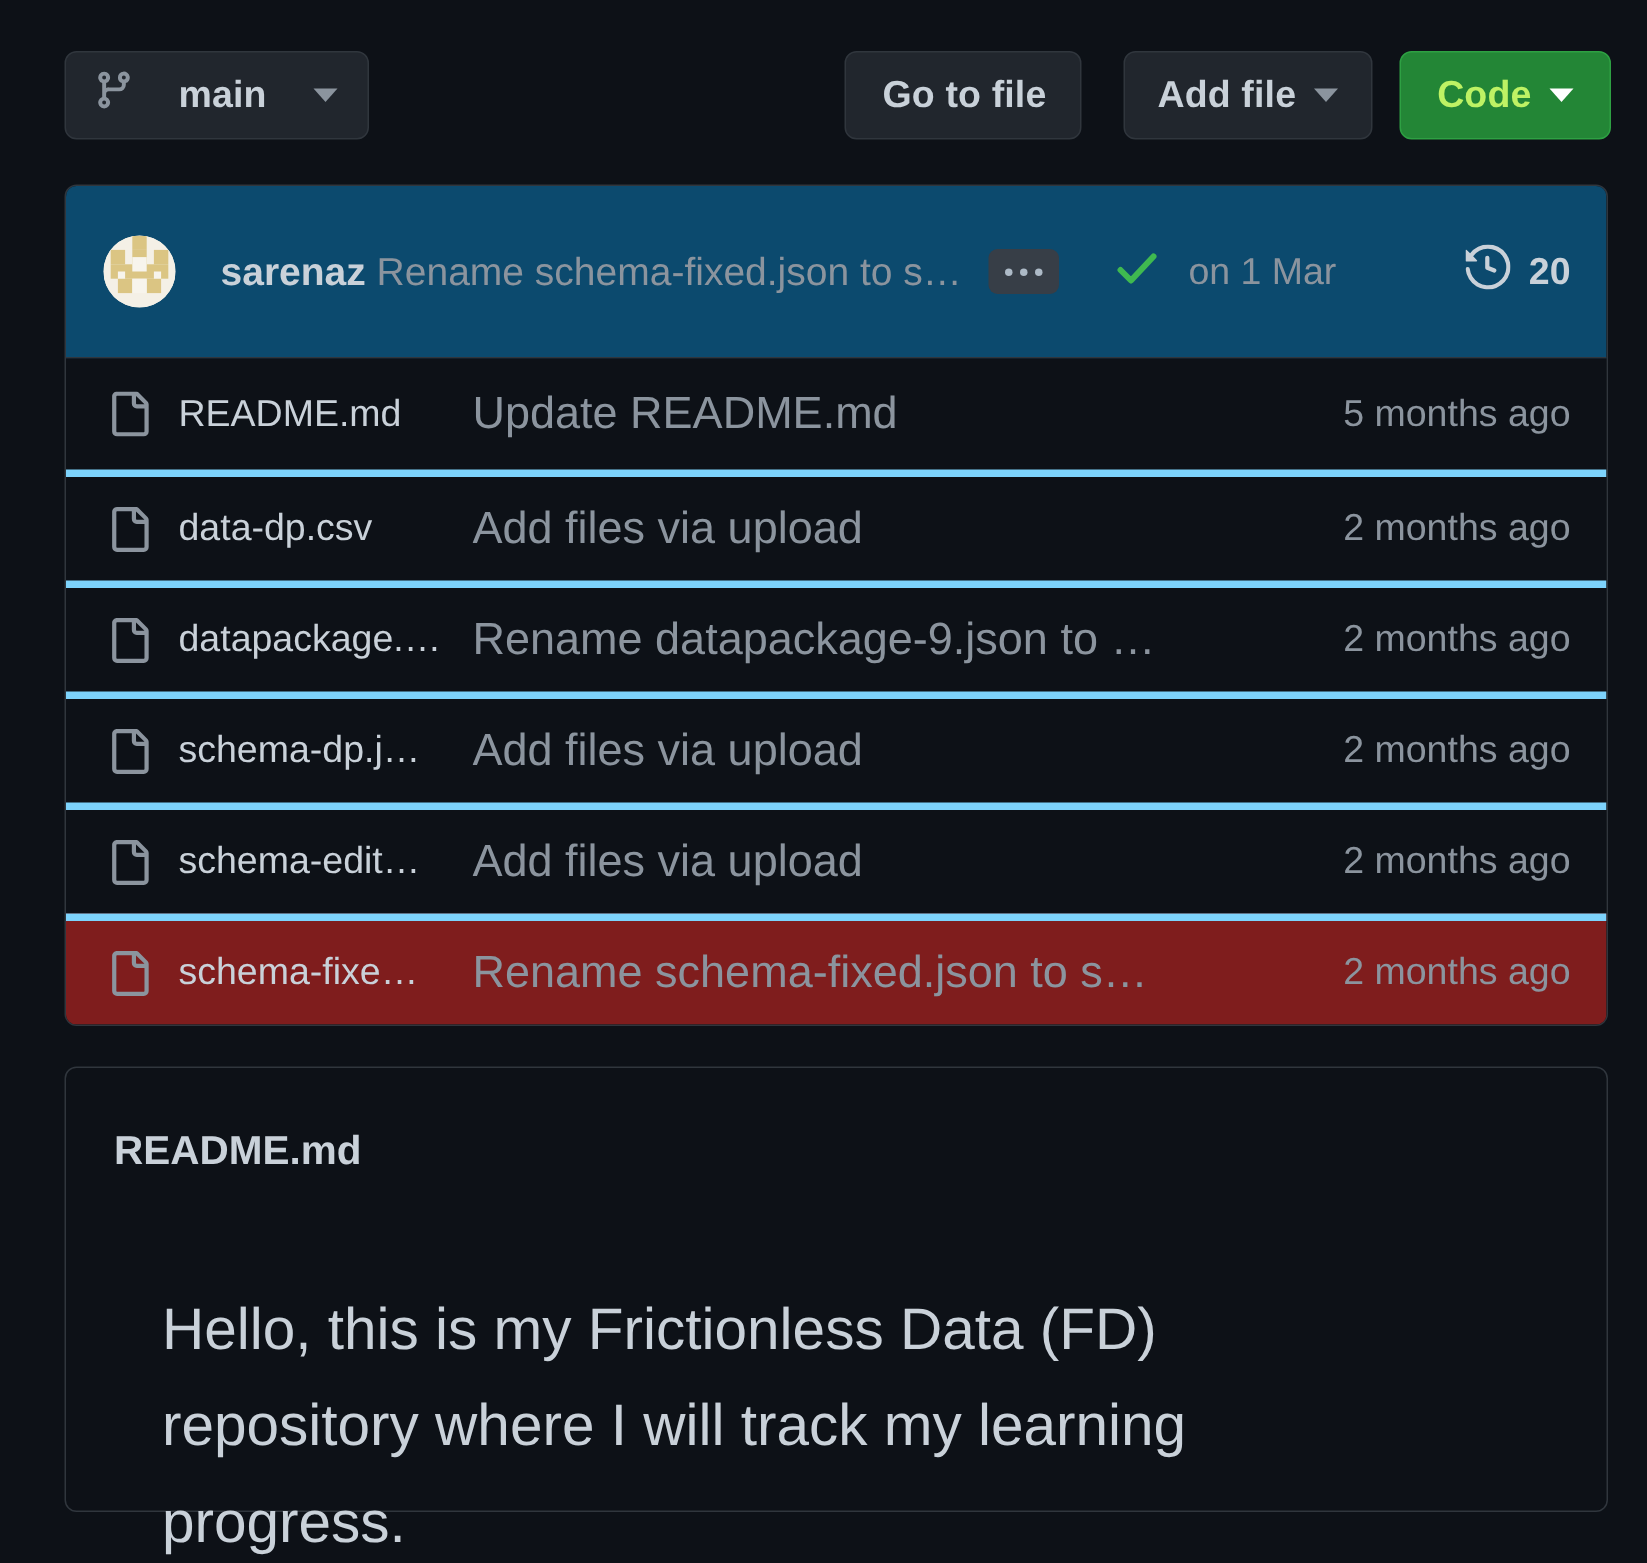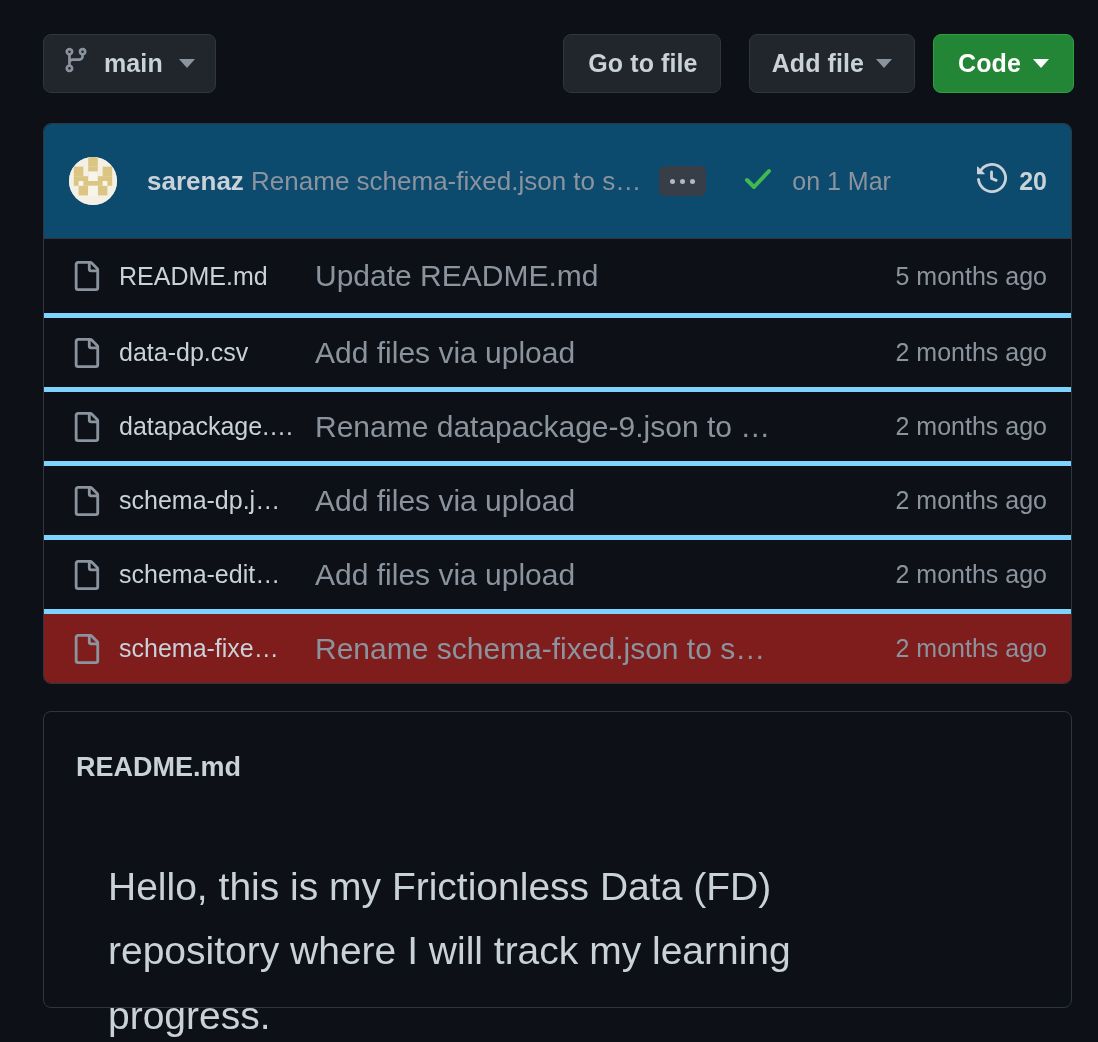--- a/index.html
+++ b/index.html
@@ -18,27 +18,27 @@
     display: flex; align-items: center;
   }
   .btn {
     display: inline-flex; align-items: center; justify-content: center;
     gap: 10px; height: 59px; padding: 0 22px;
     border-radius: 8px; border: 1px solid #30363d;
     background: #21262d; color: #c9d1d9;
     font-size: 25px; font-weight: 600; letter-spacing: .1px;
     white-space: nowrap; cursor: pointer;
   }
-  .btn-branch { padding: 0 20px 0 18px; gap: 14px; }
+  .btn-branch { padding: 0 20px 0 18px; gap: 29px; }
   .btn .caret {
     width: 0; height: 0; border-left: 8px solid transparent;
     border-right: 8px solid transparent; border-top: 9px solid #8b949e;
     margin-left: 2px; flex: none;
   }
-  .btn-code { background: #238636; border-color: #2ea043; color: #ffffff; margin-left: auto; padding: 0 24px; }
+  .btn-code { background: #238636; border-color: #2ea043; color: #bef264; margin-left: auto; padding: 0 24px; }
   .btn-code .caret { border-top-color: #ffffff; }
   .btn-gotofile { margin-left: auto; padding-left: 24px; }
   .btn-addfile { margin-left: 28px; }
   .btn-code { margin-left: 18px; }
   .branch-icon { flex: none; }
 
   
   .files-card {
     position: absolute; left: 43px; top: 123px; width: 1029px;
     border: 1px solid #30363d; border-radius: 8px; overflow: hidden;

